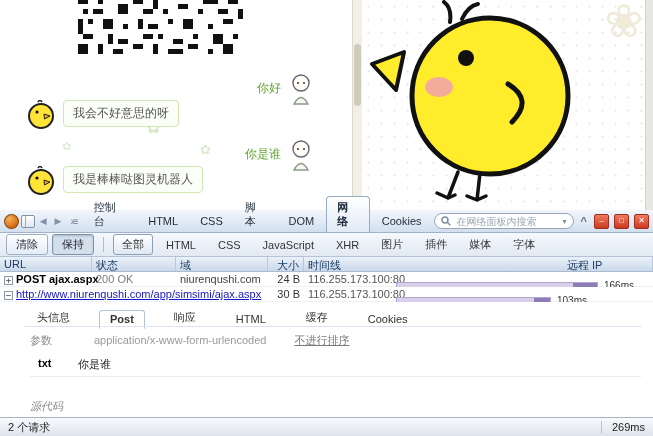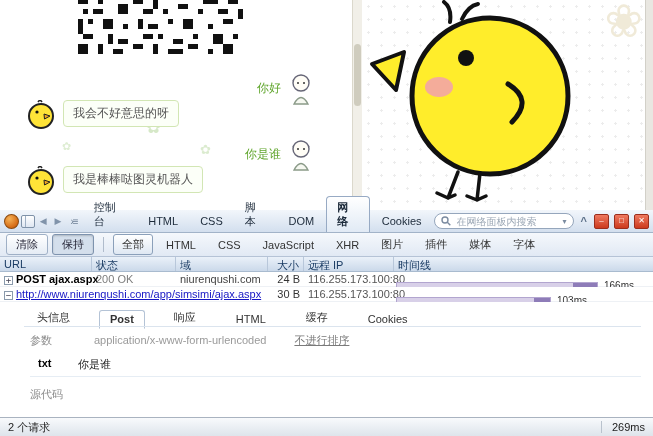--- a/index.html
+++ b/index.html
@@ -99,21 +99,21 @@
   .detail-rule{position:absolute;left:24px;right:12px;top:24px;border-top:1px solid #dbe4ee;}
 
   .post-panel{position:absolute;left:30px;top:31px;right:12px;}
   .params-line{color:#8a8a8a;display:flex;align-items:baseline;}
   .params-label{width:64px;}
   .content-type{color:#9a9a9a;}
   .sort-link{margin-left:28px;color:#7a7a7a;text-decoration:underline;cursor:pointer;}
   .param-row{margin-top:7px;display:flex;padding:2px 0 4px 8px;border-bottom:1px solid #e6edf4;}
   .param-name{width:40px;font-weight:bold;color:#000;}
   .param-value{color:#222;}
-  .source-label{margin-top:10px;color:#8a8a8a;}
+  .source-label{margin-top:22px;color:#8a8a8a;font-style:italic;}
   .source-value{margin-top:7px;padding-left:8px;font-family:"DejaVu Sans Mono",monospace;font-size:10px;color:#222;}
 
   .fb-status{position:absolute;left:0;bottom:0;width:100%;height:19px;box-sizing:border-box;
              background:linear-gradient(#f8fafc,#dee4eb);border-top:1px solid #a9b3c0;
              display:flex;align-items:center;padding:0 8px;color:#222;}
   .status-spacer{flex:1;}
   .status-sep{width:1px;height:12px;background:#b9c2cd;margin:0 10px;}
 </style>
 </head>
 <body>
@@ -245,22 +245,22 @@
       <span class="filter">插件</span>
       <span class="filter">媒体</span>
       <span class="filter">字体</span>
     </div>
 
     <div class="net-header">
       <span class="hcol c-url">URL</span>
       <span class="hcol c-status">状态</span>
       <span class="hcol c-domain">域</span>
       <span class="hcol c-size">大小</span>
+      <span class="hcol c-time">时间线</span>
       <span class="hcol c-ip">远程 IP</span>
-      <span class="hcol c-time">时间线</span>
     </div>
 
     <div class="net-row row1">
       <span class="rcol c-url"><span class="expander">+</span><span class="url-main">POST ajax.aspx</span></span>
       <span class="rcol c-status t-status">200 OK</span>
       <span class="rcol c-domain t-domain">niurenqushi.com</span>
       <span class="rcol c-size t-size">24 B</span>
       <span class="rcol c-ip t-ip">116.255.173.100:80</span>
       <span class="rcol c-time rel">
         <span class="bar">

